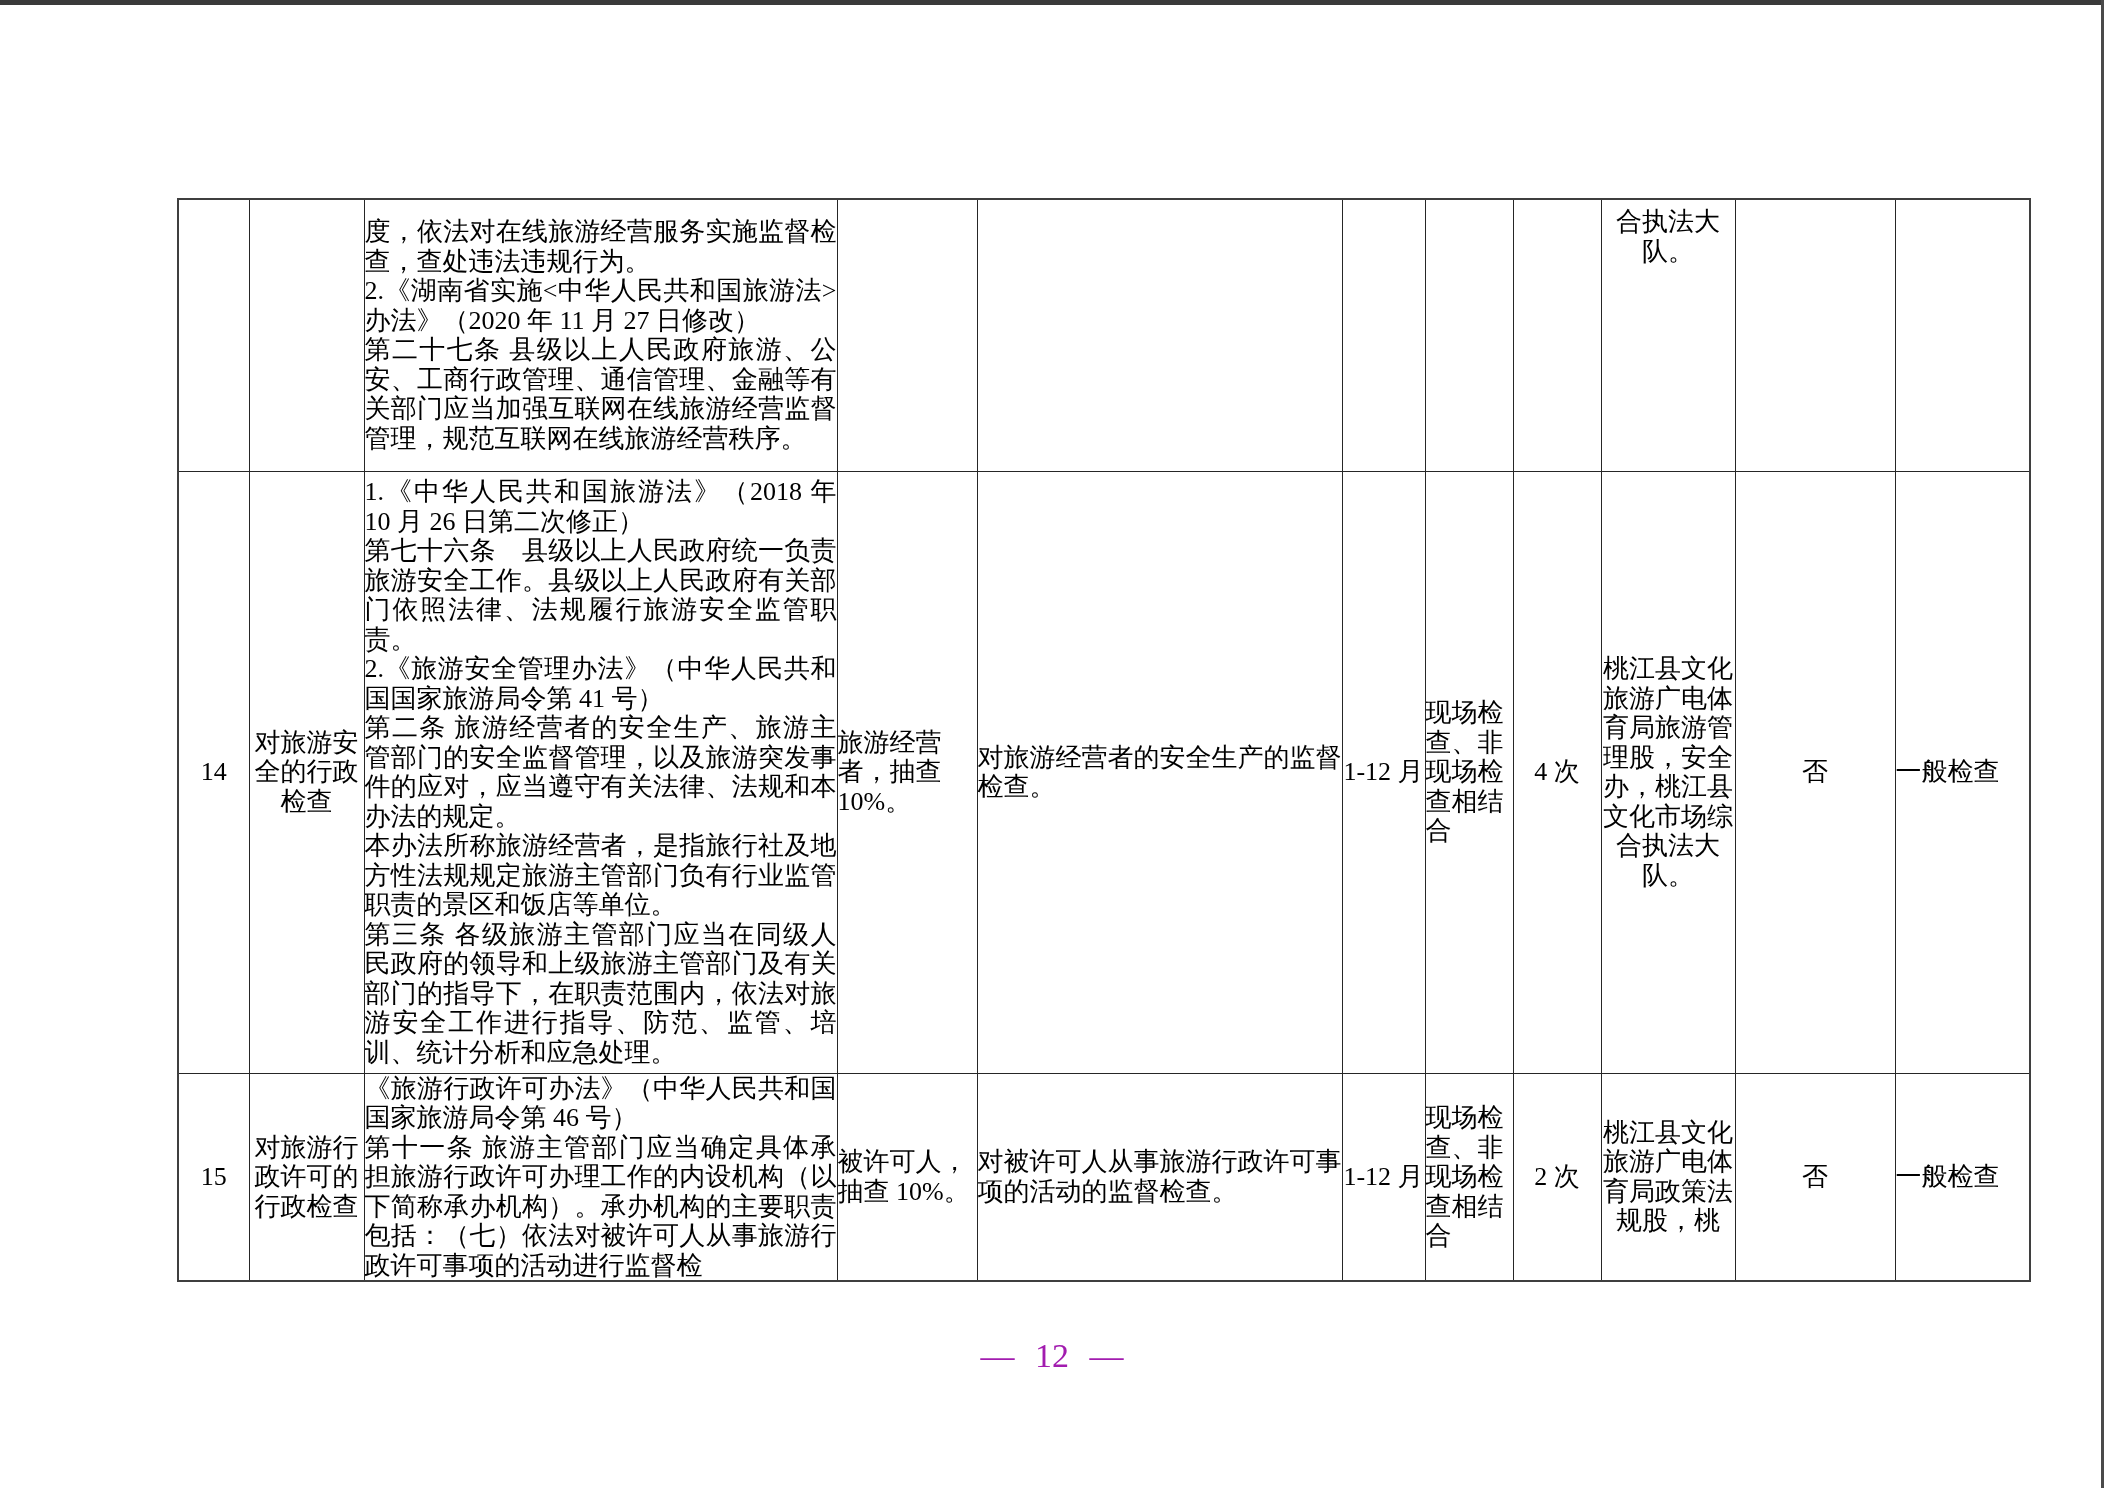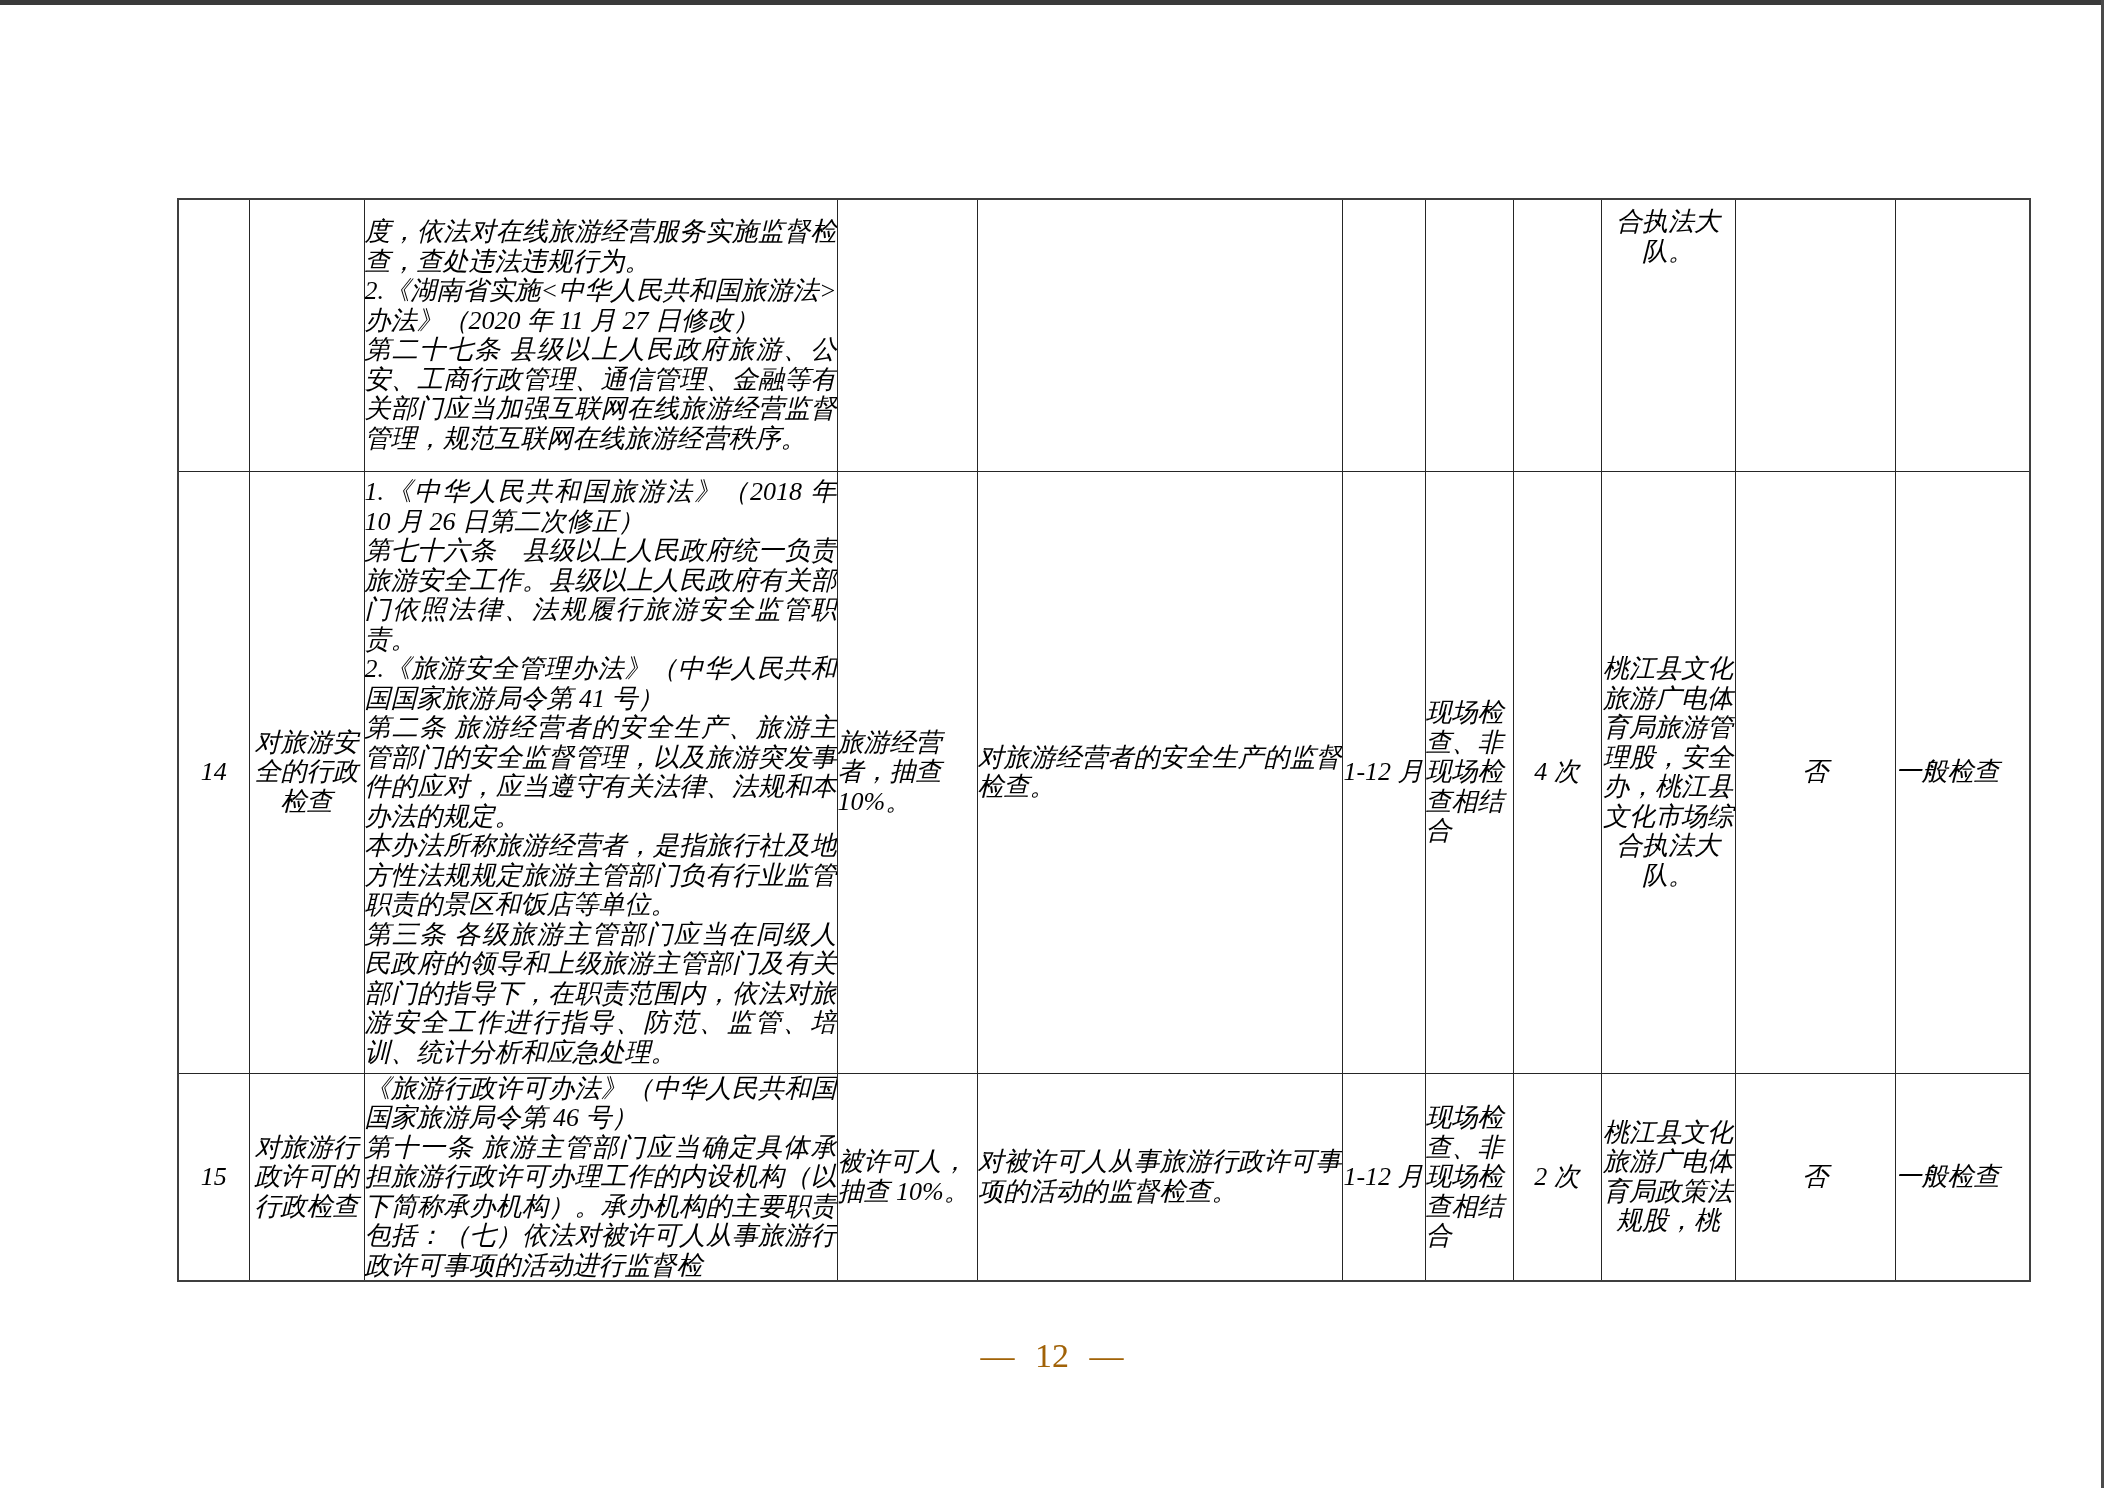--- a/index.html
+++ b/index.html
@@ -15,39 +15,38 @@
   table.insp{
     position:absolute;left:177px;top:198px;width:1852px;
     border-collapse:collapse;table-layout:fixed;
     border:2px solid #3f3f3f;
   }
   table.insp td{
     border:1.5px solid #262626;
     font-size:26px;line-height:29.5px;
     vertical-align:middle;padding:0;
     overflow:hidden;
-    font-style:italic;
   }
   td.c-serial{text-align:center;}
   td.c-item{text-align:center;padding:0 14px;}
   td.c-legal{vertical-align:top;text-align:justify;padding:3px 9px 0 9px;}
   td.c-legal .para{margin:0;text-align:justify;}
   td.c-subject{text-align:left;padding:0 6px;}
   td.c-content{text-align:left;padding:0 20px;margin-left:48px;}
   td.c-time{text-align:center;padding:0 6px;}
   td.c-method{padding:0 14px;}
   td.c-freq{text-align:center;padding:0 6px;}
   td.c-dept{text-align:center;padding:0 20px;}
   td.c-dept.v-top{vertical-align:top;padding-top:7px;text-align:center;}
   td.c-retro{text-align:center;}
   td.c-cat{padding:0 6px;}
 
   .pagenum{
     position:absolute;top:1336px;left:0;width:2104px;
-    text-align:center;font-size:34px;line-height:40px;color:#a16207;
+    text-align:center;font-size:34px;line-height:40px;color:#a21caf;
     word-spacing:12px;
   }
 </style>
 </head>
 <body>
 
 <div class="page">
   <div class="edge-top"></div>
   <div class="edge-right"></div>
 

